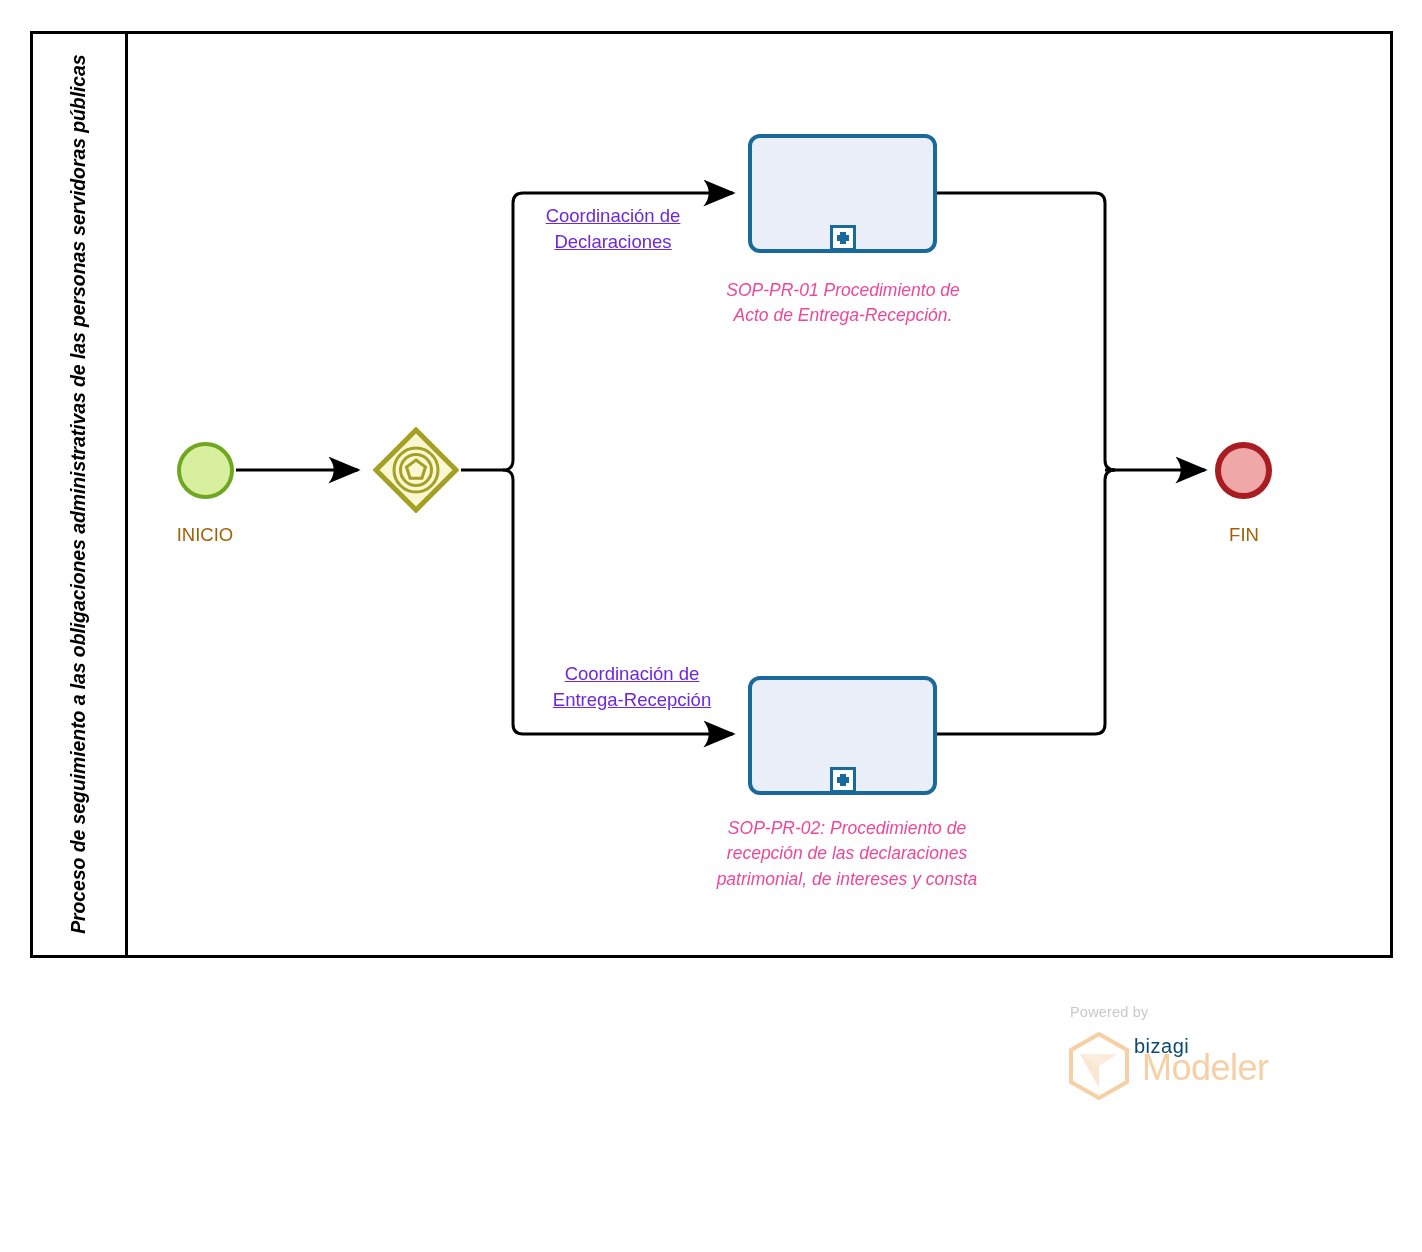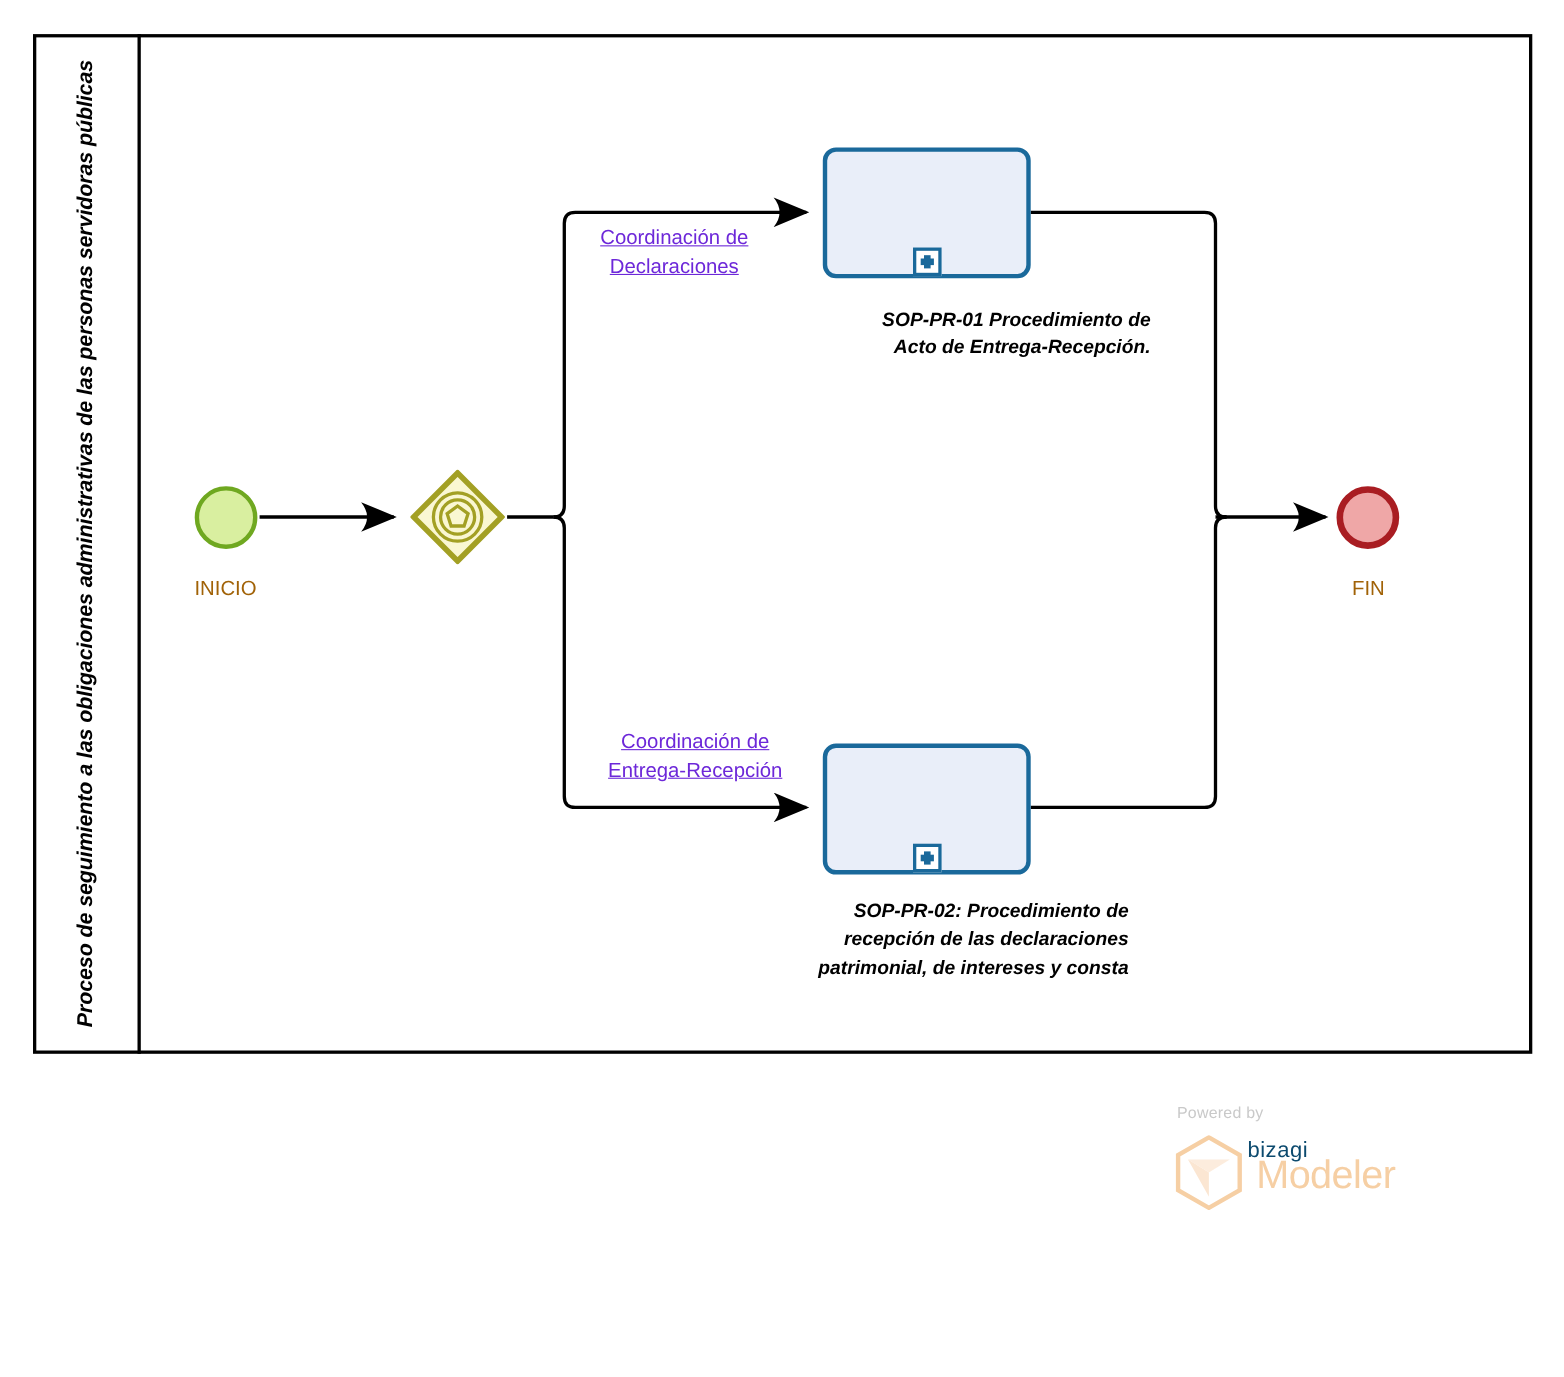--- a/index.html
+++ b/index.html
@@ -142,29 +142,29 @@
     transform: translateX(-50%);
   }
   .plus-marker::after {
     top: 50%; left: 4px;
     height: 6px; width: 12px;
     transform: translateY(-50%);
   }
 
   .task-label {
     position: absolute;
-    font-weight: bold;
+    font-weight: normal;
     font-style: italic;
     font-size: 17.5px;
     line-height: 1.45;
-    color: #000000;
-    text-align: right;
+    color: #ec4899;
+    text-align: center;
   }
   .task-label-1 { left: 640px; top: 278px; width: 406px; }
-  .task-label-2 { left: 596px; top: 816px; width: 430px; }
+  .task-label-2 { left: 632px; top: 816px; width: 430px; }
 
   
   .flow-label {
     position: absolute;
     font-size: 18.5px;
     line-height: 1.42;
     color: #6d28d9;
     text-align: center;
     white-space: pre-line;
     text-decoration: underline;

